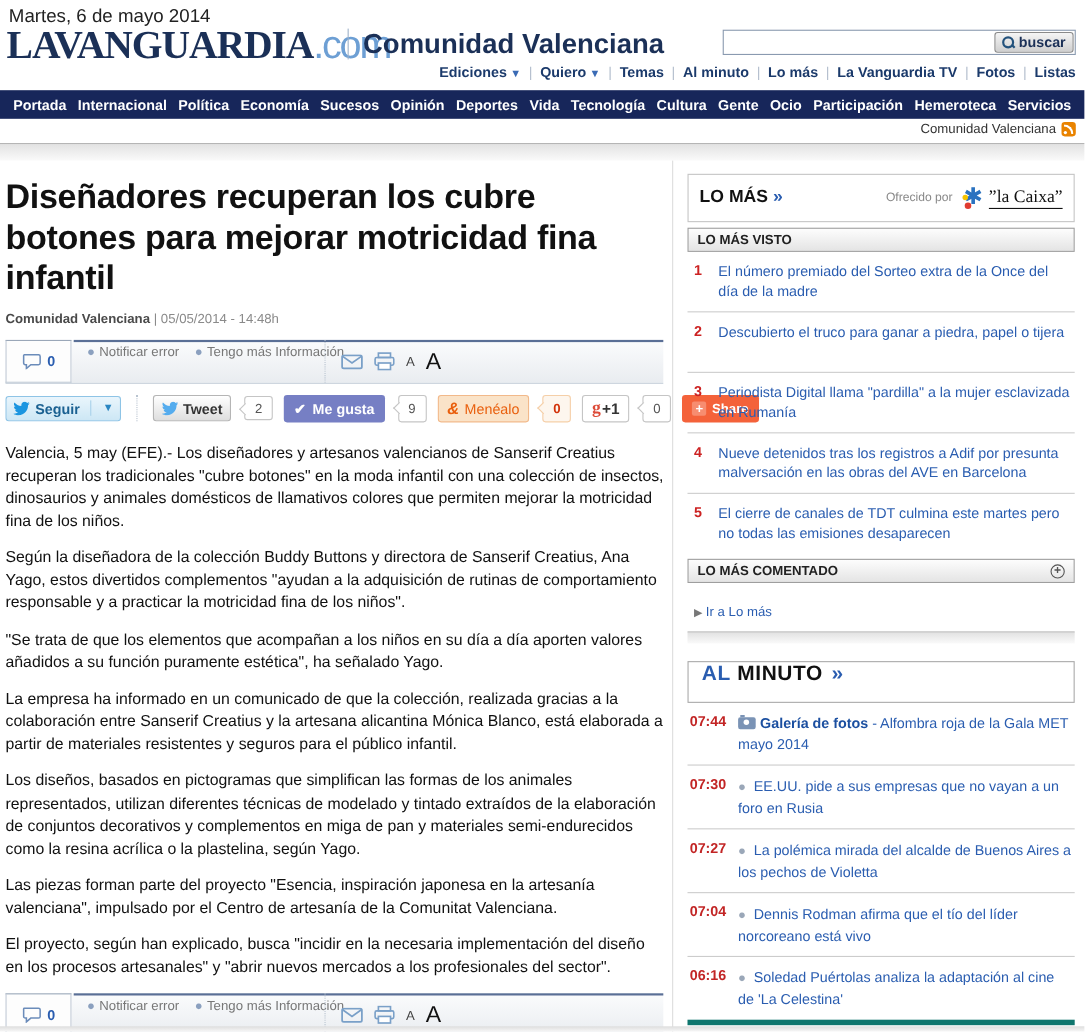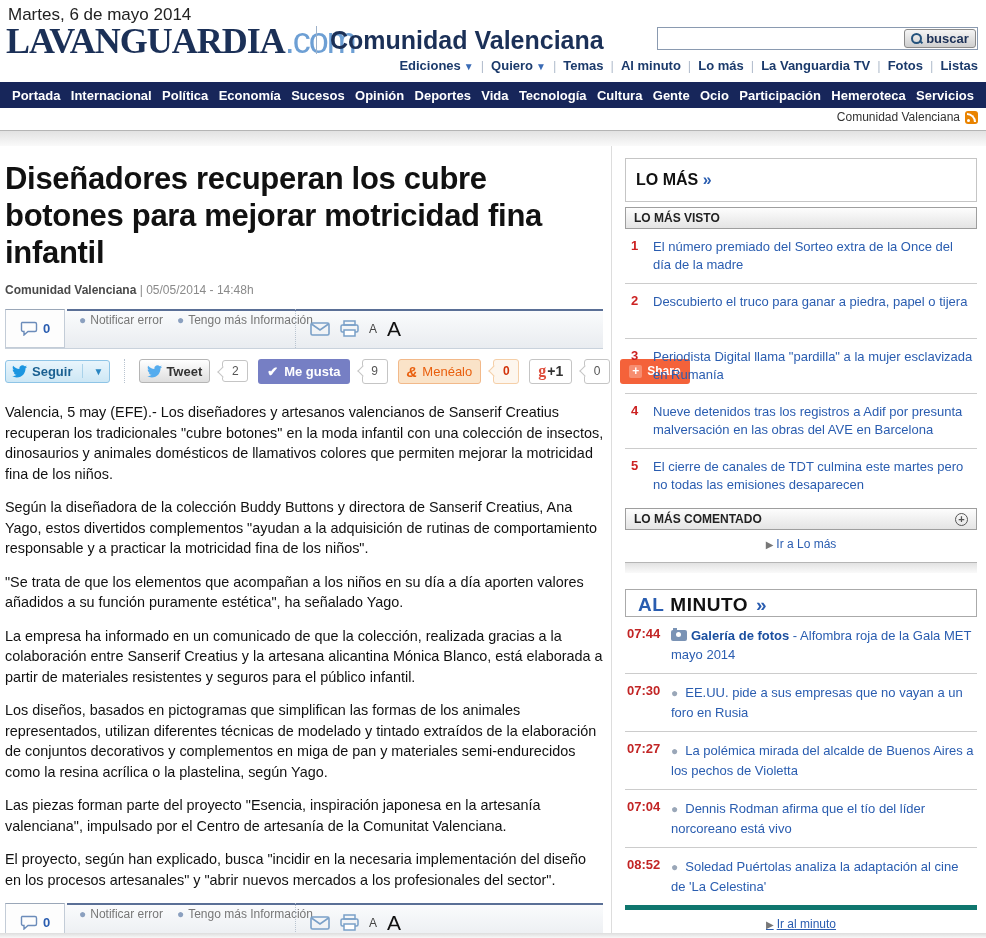--- a/index.html
+++ b/index.html
@@ -113,25 +113,25 @@
     border-bottom:1px solid #111; line-height:18px; }
   .sbar { margin-top:5px; height:22px; border:1px solid #9e9e9e; background:linear-gradient(#fdfdfd,#e4e4e4);
     display:flex; align-items:center; justify-content:space-between; padding:0 8px;
     font-size:12px; font-weight:bold; color:#222; }
   .plusc { width:13px; height:13px; border:1px solid #555; border-radius:50%; display:flex;
     align-items:center; justify-content:center; font-size:11px; color:#555; line-height:1; cursor:pointer; }
   .mv-item { display:flex; padding:9px 4px 9px 6px; border-bottom:1px solid #ccc; cursor:pointer; }
   .mv-item:last-child { border-bottom:none; }
   .mv-num { width:22px; flex:none; color:#cc2222; font-size:13px; font-weight:bold; }
   .mv-txt { color:#2a5db0; font-size:13px; line-height:18px; }
-  .golink { text-align:center; padding:7px 6px 9px; font-size:12px; color:#2a5db0; cursor:pointer; }
+  .golink { text-align:left; padding:19px 6px 9px; font-size:12px; color:#2a5db0; cursor:pointer; }
   .golink .tri { color:#777; font-size:10px; margin-right:3px; }
   .side-strip { height:11px; margin:2px 0 8px; }
-  .alminuto-box { border:1px solid #aaa; box-shadow:inset 0 0 0 2px #fff; height:28px; display:flex;
-    align-items:flex-end; padding:0 12px; font-size:19px; font-weight:bold; letter-spacing:.5px;margin-top:16px; }
+  .alminuto-box { border:1px solid #aaa; box-shadow:inset 0 0 0 2px #fff; height:38px; display:flex;
+    align-items:flex-start; padding:0 12px; font-size:19px; font-weight:bold; letter-spacing:.5px;margin-top:16px; }
   .alminuto-box .al { color:#2a5db0; margin-right:6px; }
   .alminuto-box .mi2 { color:#111; margin-right:8px; }
   .am-item { display:flex; padding:9px 2px 9px 2px; border-bottom:1px solid #ccc; cursor:pointer; }
   .am-time { width:44px; flex:none; color:#c22525; font-size:13px; font-weight:bold; }
   .am-body { color:#2a5db0; font-size:13px; line-height:19px; }
   .am-body .bull { color:#9aa7b8; margin-right:7px; font-size:12px; }
   .am-body b.gal { color:#1b4fa0; }
   .cam { display:inline-block; position:relative; width:16px; height:11px; background:#7a93b5;
     border-radius:2px; margin-right:4px; vertical-align:-1px; }
   .cam::before { content:""; position:absolute; left:5px; top:2px; width:5px; height:5px;
@@ -307,20 +307,31 @@
         <span class="fontA-l">A</span>
       </div>
     </div>
 
   </div>
 
   <div class="sidecol">
 
     <div class="lomas-box">
       <span class="lt"><span>LO MÁS</span> <span class="arr">»</span></span>
+      <span style="display:flex;align-items:center;">
+        <span class="ofrecido">Ofrecido por</span>
+        <span class="caixa">
+          <span class="caixa-star">
+              <span class="st">✱</span>
+              <span class="yd"></span>
+              <span class="rd"></span>
+            </span>
+          <span class="caixa-txt">”la Caixa”</span>
+        </span>
+      </span>
     </div>
 
     <div class="sbar">
       <span>LO MÁS VISTO</span>
     </div>
 
     <div>
       <div class="mv-item">
         <span class="mv-num">1</span>
         <span class="mv-txt">El número premiado del Sorteo extra de la Once del día de la madre</span>
@@ -369,21 +380,21 @@
       </div>
       <div class="am-item">
         <span class="am-time">07:27</span>
         <span class="am-body"><span class="bull">●</span><span>La polémica mirada del alcalde de Buenos Aires a los pechos de Violetta</span></span>
       </div>
       <div class="am-item">
         <span class="am-time">07:04</span>
         <span class="am-body"><span class="bull">●</span><span>Dennis Rodman afirma que el tío del líder norcoreano está vivo</span></span>
       </div>
       <div class="am-item" style="border-bottom:none;">
-        <span class="am-time">08:52</span>
+        <span class="am-time">06:16</span>
         <span class="am-body"><span class="bull">●</span><span>Soledad Puértolas analiza la adaptación al cine de 'La Celestina'</span></span>
       </div>
     </div>
 
     <div class="golink" style="border-top:5px solid #0f766e;text-decoration:underline;"><span class="tri">▶</span><span>Ir al minuto</span></div>
 
   </div>
 </div>
 
 <div class="pagebottom"></div>

